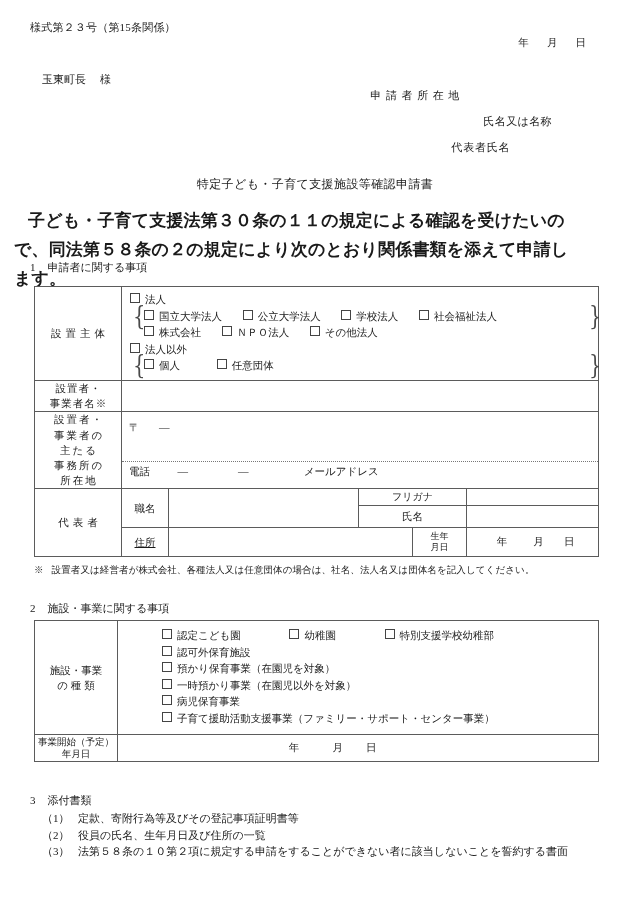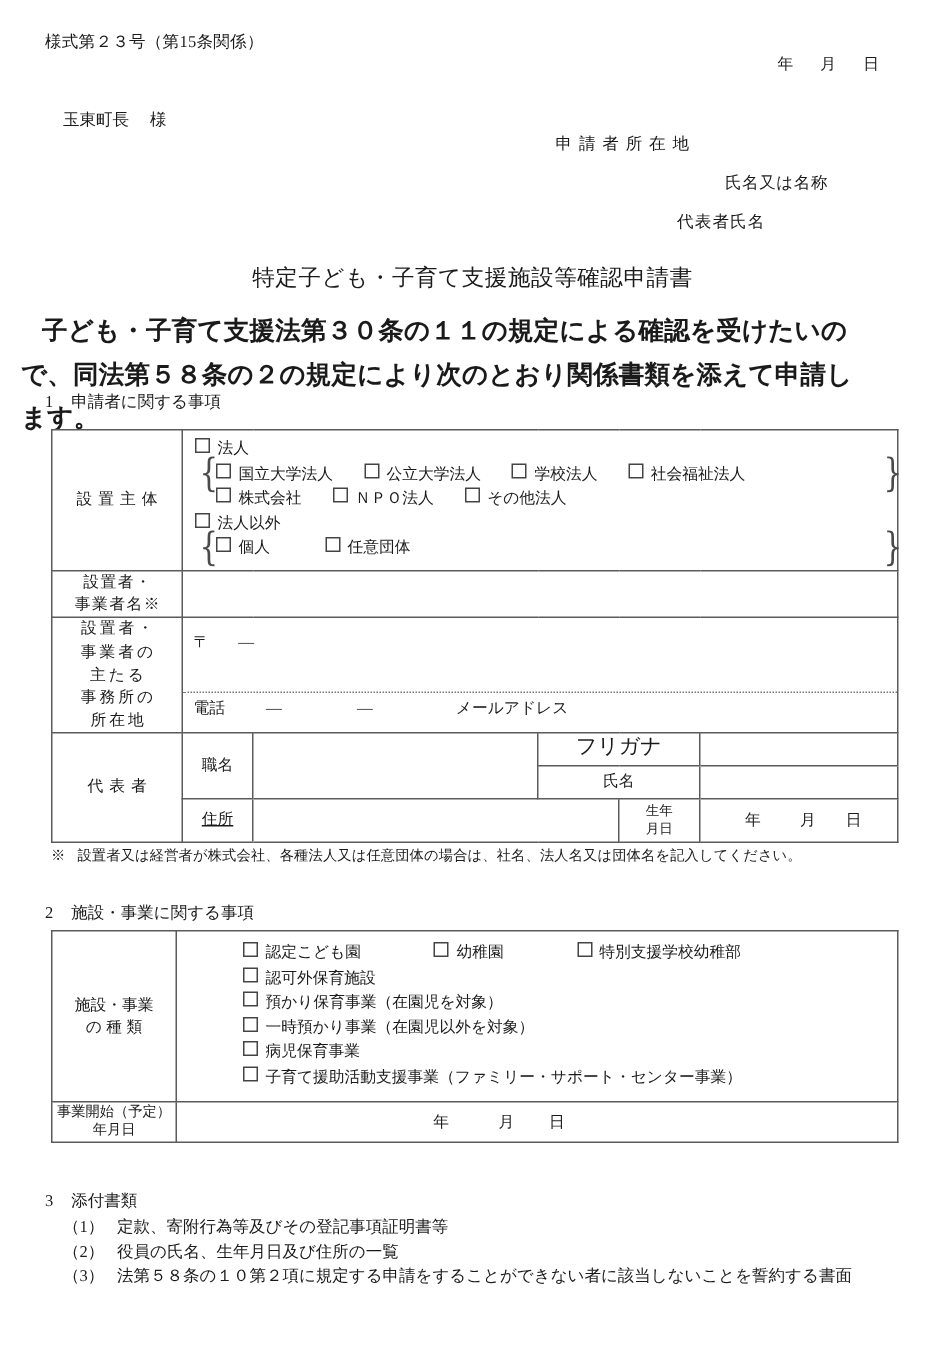--- a/index.html
+++ b/index.html
@@ -59,21 +59,21 @@
   .applicant-block div { margin-bottom: 11px; white-space: nowrap; margin-left: 41px; }
   .applicant-block .ln1 { letter-spacing: 4.6px; margin-left: -72px; }
   .applicant-block .ln2 { letter-spacing: .4px; }
   .applicant-block .ln3 { letter-spacing: .8px; margin-left: 9px; }
 
   .doc-title {
     position: absolute;
     left: 0; right: 0;
     top: 176px;
     text-align: center;
-    font-size: 15px;
+    font-size: 12px;
     letter-spacing: .4px;
   }
 
   .lead {
     position: absolute;
     left: 14px;
     top: 206px;
     width: 570px;
     font-size: 17px;
     line-height: 1.72;
@@ -296,21 +296,21 @@
             <span class="dash" style="width:56px;">—</span>
             <span style="margin-left:30px;">メールアドレス</span>
           </div>
         </td>
       </tr>
 
       <tr>
         <td rowspan="3" class="lbl sp4">代表者</td>
         <td rowspan="2" class="lbl db-r">職名</td>
         <td rowspan="2"></td>
-        <td colspan="2" class="lbl db-b db-r" style="height:16px; font-size:14px;">フリガナ</td>
+        <td colspan="2" class="lbl db-b db-r" style="height:16px; font-size:10px;">フリガナ</td>
         <td class="db-b"></td>
       </tr>
       <tr>
         <td colspan="2" class="lbl db-r" style="height:21px;">氏名</td>
         <td></td>
       </tr>
 
       <tr>
         <td class="lbl db-r" style="height:28px;text-decoration:underline;">住所</td>
         <td colspan="2"></td>

